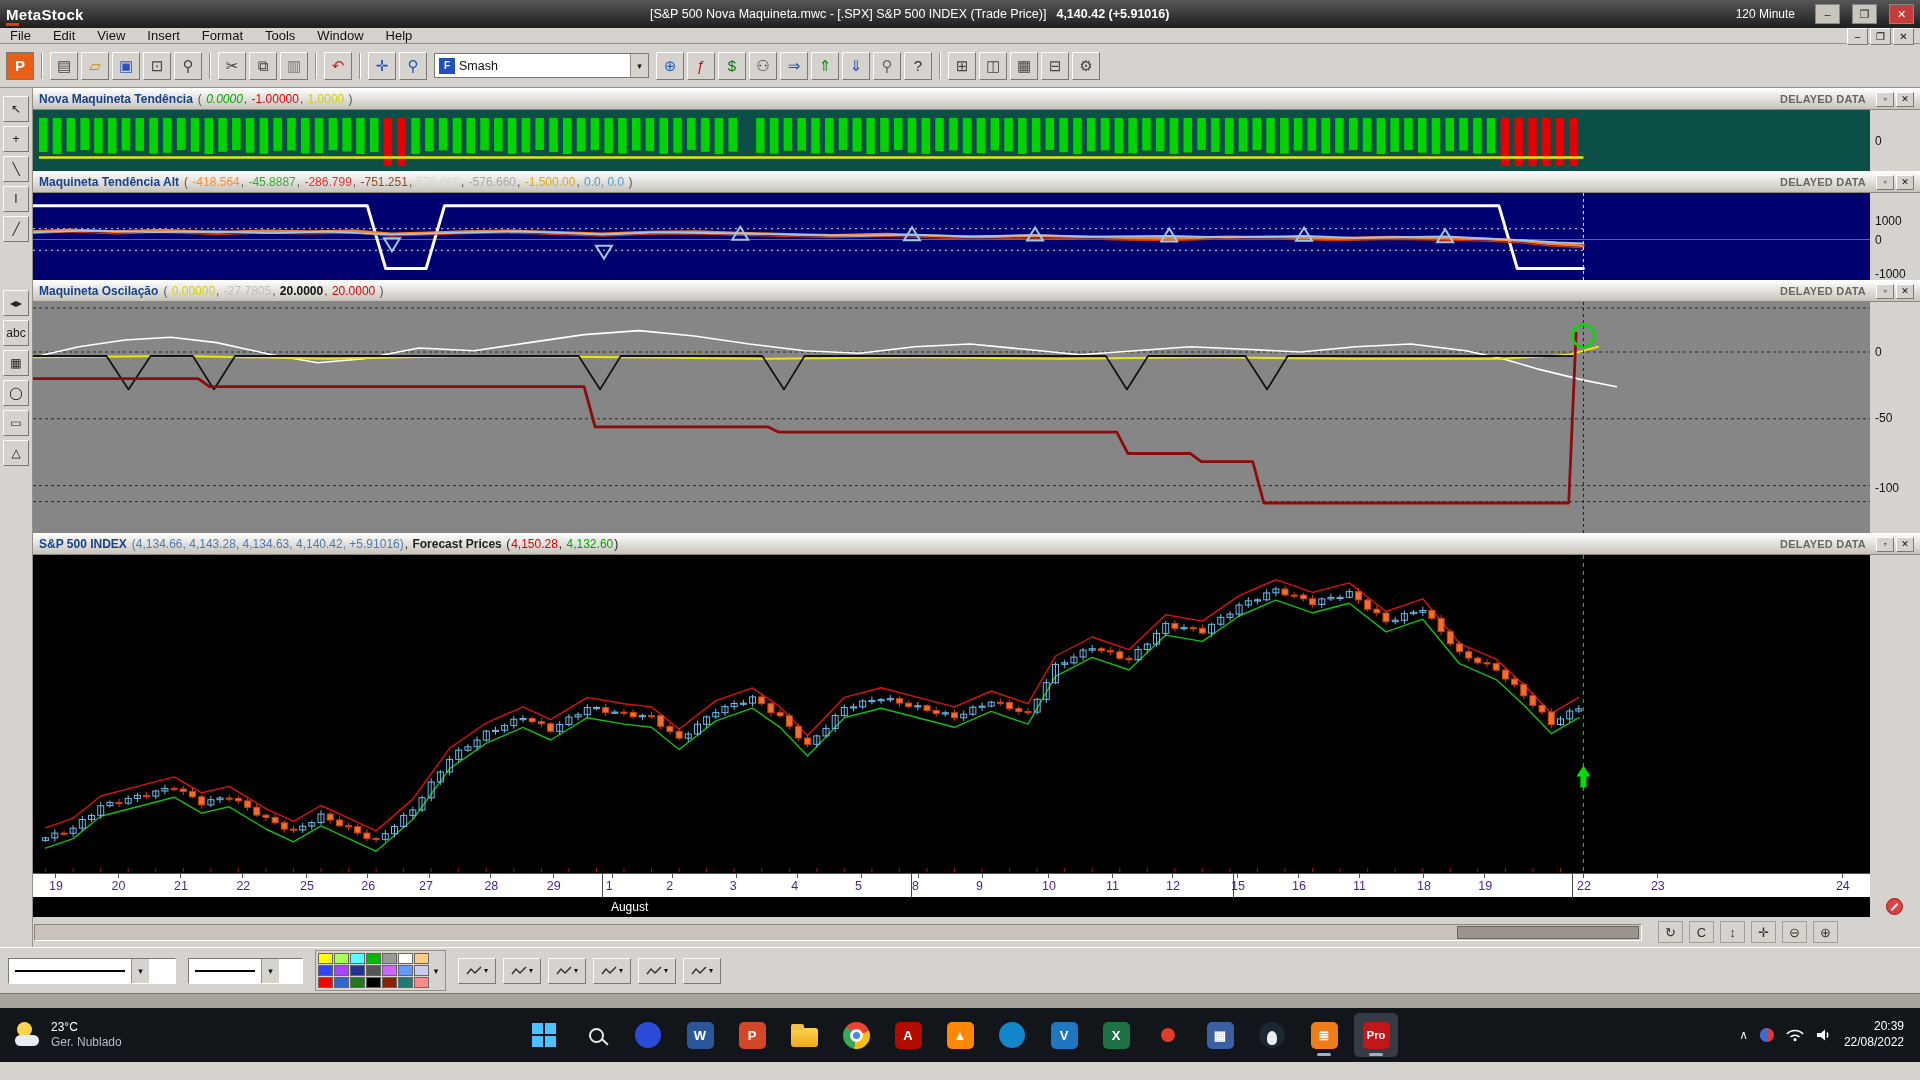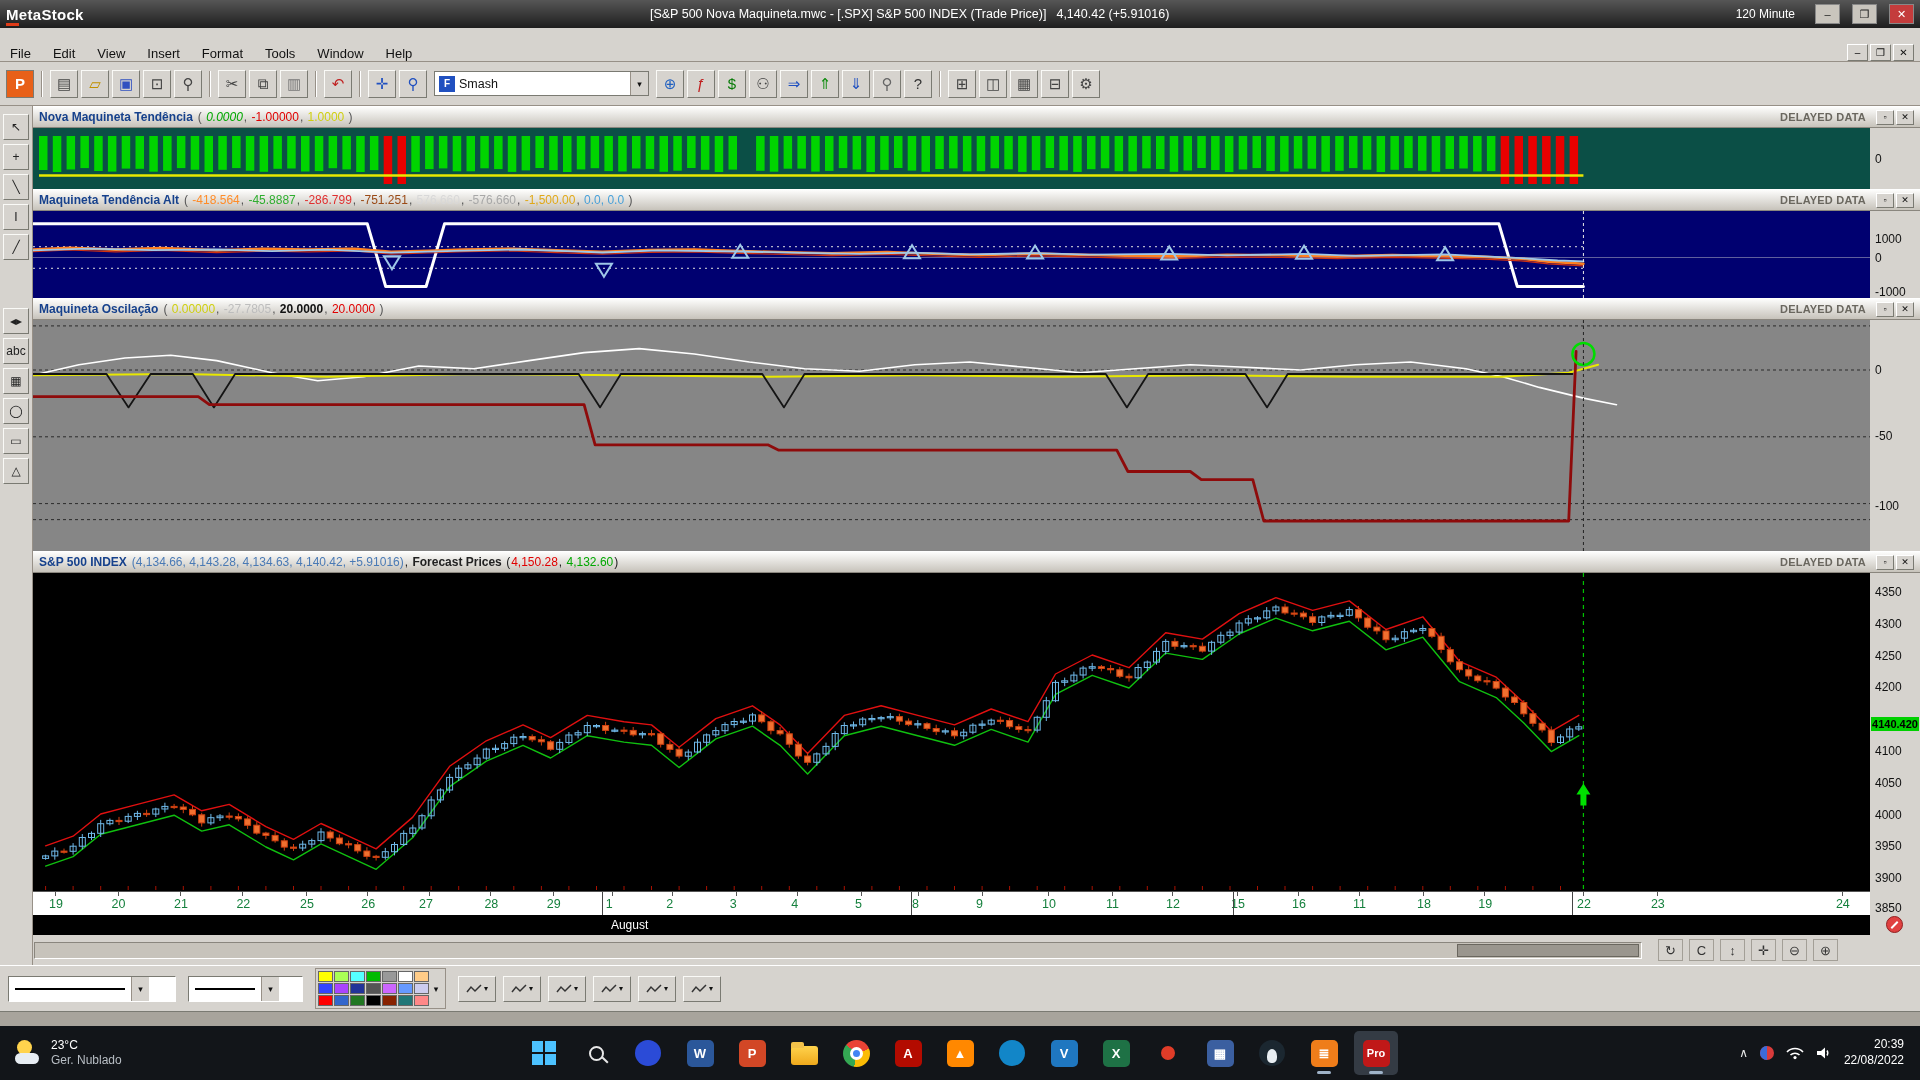--- a/index.html
+++ b/index.html
@@ -4,27 +4,27 @@
 <style>
   * { margin:0; padding:0; box-sizing:border-box; }
   html,body { width:1920px; height:1080px; overflow:hidden; }
   body { font-family:"Liberation Sans", sans-serif; font-size:12px; background:#d6d3ce; color:#111; }
 
   
   .titlebar { height:28px; background:linear-gradient(#565656,#1e1e1e); display:flex; align-items:center; color:#fff; padding:0 6px; gap:10px; }
   .logo { font-weight:bold; font-size:15px; letter-spacing:.3px; white-space:nowrap; }
   .logo-m { border-bottom:3px solid #e03c18; padding-bottom:0; }
   .title-center { flex:1; text-align:center; font-size:12.5px; white-space:nowrap; overflow:hidden; }
-  .title-price { font-weight:normal; margin-left:10px; }
+  .title-price { font-weight:bold; margin-left:10px; }
   .periodicity { font-size:12px; margin-right:8px; white-space:nowrap; }
   .winbtn { width:25px; height:20px; display:flex; align-items:center; justify-content:center; background:#c9c5bd; color:#222; border:1px solid #888; font-size:11px; margin-left:2px; }
   .winbtn.close { background:#c43c3c; color:#fff; }
 
   
-  .menubar { height:34px; background:#d6d3ce; border-bottom:1px solid #979087; display:flex; align-items:flex-end; padding:0 10px; position:relative; }
+  .menubar { height:16px; background:#d6d3ce; border-bottom:1px solid #979087; display:flex; align-items:flex-start; padding:0 10px; position:relative; }
   #menu-items { display:flex; gap:22px; font-size:13px; }
   .menu-item { cursor:default; }
   .mdi-controls { position:absolute; right:6px; display:flex; gap:2px; }
   .mdibtn { width:21px; height:17px; background:#d6d3ce; border:1px solid; border-color:#fff #7a7a72 #7a7a72 #fff; font-size:10px; display:flex; align-items:center; justify-content:center; }
 
   
   .toolbar { height:44px; background:#d6d3ce; border-bottom:1px solid #979087; display:flex; align-items:center; padding:0 6px; gap:3px; }
   .tbtn { width:28px; height:28px; background:#d6d3ce; border:1px solid; border-color:#fafaf7 #7a7a72 #7a7a72 #fafaf7; display:flex; align-items:center; justify-content:center; font-size:15px; }
   .tbtn.tile { color:#fff; font-weight:bold; border-color:#7a7a72; }
   .tsep { width:2px; height:26px; border-left:1px solid #979087; border-right:1px solid #fff; margin:0 4px; }
@@ -51,21 +51,21 @@
   #p1-body { height:61px; } #p1-body .plot { background:#0b4f46; }
   #p2-body { height:87px; } #p2-body .plot { background:#000070; }
   #p3-body { height:231px; } #p3-body .plot { background:#868686; }
   #p4-body { height:318px; } #p4-body .plot { background:#000; }
   .gutter { width:50px; background:#d6d3ce; position:relative; font-size:12px; }
   .ylab { position:absolute; left:5px; color:#111; }
   .price-tag { position:absolute; left:1px; right:1px; background:#00d000; color:#000; font-size:11px; font-weight:bold; padding:1px 1px; text-align:center; }
 
   .axis-row { display:flex; }
   .date-strip { width:1837px; height:24px; background:#fff; border-top:1px solid #555; position:relative; overflow:hidden; }
-  .datelab { position:absolute; top:5px; font-size:12.5px; color:#15803d; }
+  .datelab { position:absolute; top:5px; font-size:12.5px; color:#4c1d95; }
   .datetick { position:absolute; top:0; width:1px; height:4px; background:#555; }
   .datesep { position:absolute; top:0; bottom:0; width:1px; background:#444; }
   .date-gutter { width:50px; background:#d6d3ce; }
   .august-row { display:flex; }
   .august-strip { width:1837px; height:20px; background:#000; color:#fff; position:relative; }
   #august-label { position:absolute; top:3px; font-size:12px; }
   .august-gutter { width:50px; background:#d6d3ce; position:relative; }
   .red-status { position:absolute; left:16px; top:1px; width:17px; height:17px; border-radius:50%; background:#e04040; border:1px solid #902020; display:flex; align-items:center; justify-content:center; }
   .red-status::after { content:""; width:9px; height:2px; background:#fff; transform:rotate(-45deg); }
 
@@ -802,33 +802,20 @@
             <rect x="1524.5" y="163.9" width="6" height="5.6" fill="none" stroke="#6fb8e8" stroke-width="1"></rect>
             <line x1="1527.5" y1="313" x2="1527.5" y2="317" stroke="#aa1100" stroke-width="1"></line>
             <line x1="1536.7" y1="153.1" x2="1536.7" y2="167.7" stroke="#6fb8e8" stroke-width="1"></line>
             <rect x="1533.7" y="156.0" width="6" height="7.9" fill="none" stroke="#6fb8e8" stroke-width="1"></rect>
             <line x1="1545.8" y1="150.2" x2="1545.8" y2="157.9" stroke="#6fb8e8" stroke-width="1"></line>
             <rect x="1542.8" y="153.8" width="6" height="2.2" fill="none" stroke="#6fb8e8" stroke-width="1"></rect>
             <line x1="1550.4279999999999" y1="0" x2="1550.4279999999999" y2="318" stroke="#00c000" stroke-width="1.2" stroke-dasharray="4 4"></line>
             <path d="M 1550.4279999999999 210.52 L 1557.4279999999999 221.52 L 1553.4279999999999 221.52 L 1553.4279999999999 232.52 L 1547.4279999999999 232.52 L 1547.4279999999999 221.52 L 1543.4279999999999 221.52 Z" fill="#00e000"></path>
           </svg>
         </div>
-      <div class="gutter" id="gutter-p4">
-          <div class="ylab" style="top: 12.08px;">4350</div>
-          <div class="ylab" style="top: 43.88px;">4300</div>
-          <div class="ylab" style="top: 75.68px;">4250</div>
-          <div class="ylab" style="top: 107.48px;">4200</div>
-          <div class="ylab" style="top: 171.08px;">4100</div>
-          <div class="ylab" style="top: 202.88px;">4050</div>
-          <div class="ylab" style="top: 234.68px;">4000</div>
-          <div class="ylab" style="top: 266.48px;">3950</div>
-          <div class="ylab" style="top: 298.28px;">3900</div>
-          <div class="ylab" style="top: 328.49px;">3850</div>
-          <div class="price-tag" style="top: 144.322px;">4140.420</div>
-        </div>
     </div>
 
     <div class="axis-row">
       <div class="date-strip" id="date-strip">
           <span class="datelab" style="left: 16.044px;">19</span>
           <div class="datetick" style="left: 22px;"></div>
           <span class="datelab" style="left: 78.502px;">20</span>
           <div class="datetick" style="left: 84.5px;"></div>
           <span class="datelab" style="left: 140.96px;">21</span>
           <div class="datetick" style="left: 147px;"></div>

